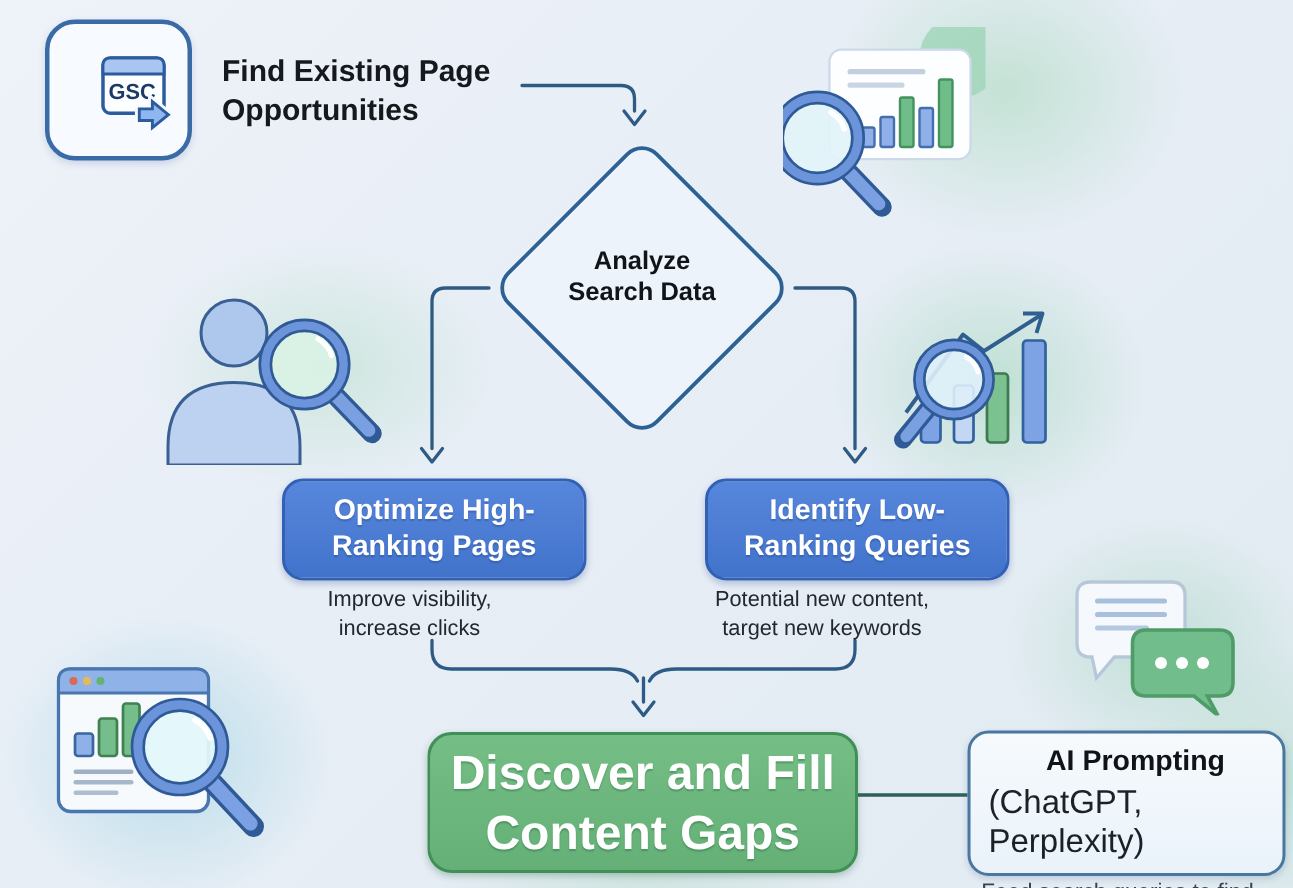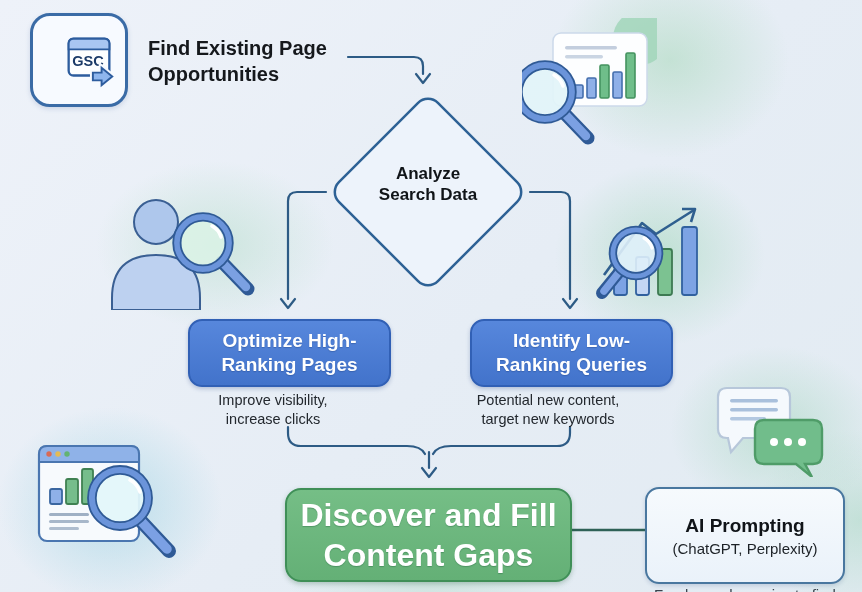--- a/index.html
+++ b/index.html
@@ -34,24 +34,24 @@
   .box-green{
     left:285px;top:488px;width:283px;height:90px;border-radius:16px;font-size:32px;
     background:linear-gradient(180deg,#75be86,#64b076);
     border:2.5px solid #3f8f57;box-shadow:0 2px 5px rgba(45,100,70,.3);
     text-shadow:0 1px 1px rgba(30,90,55,.35);
   }
   .box-ai{
     left:645px;top:487px;width:196px;height:93px;border-radius:14px;
     background:linear-gradient(180deg,#f6fafd,#eaf2fa);
     border:2px solid #49779f;box-shadow:0 2px 4px rgba(60,90,140,.2);
-    display:flex;flex-direction:column;align-items:center;justify-content:center;gap:3px;
+    display:flex;flex-direction:column;align-items:center;justify-content:center;gap:3px;padding-left:12px;
   }
   .ai-title{font-size:19px;font-weight:700;color:#101418;}
-  .ai-sub{font-size:15px;color:#1c2126;}
+  .ai-sub{font-size:22px;color:#1c2126;}
   .clipped-caption{left:645px;top:586px;width:200px;text-align:center;font-size:15px;color:#3a434d;}
   
   .gsc-badge{
     left:30px;top:13px;width:98px;height:94px;border-radius:20px;
     background:#f7faff;border:3px solid #3a6ba6;box-sizing:border-box;
     display:flex;align-items:center;justify-content:center;
     box-shadow:0 2px 5px rgba(60,90,150,.18);
     padding-left:20px;
   }
   svg{display:block;}

